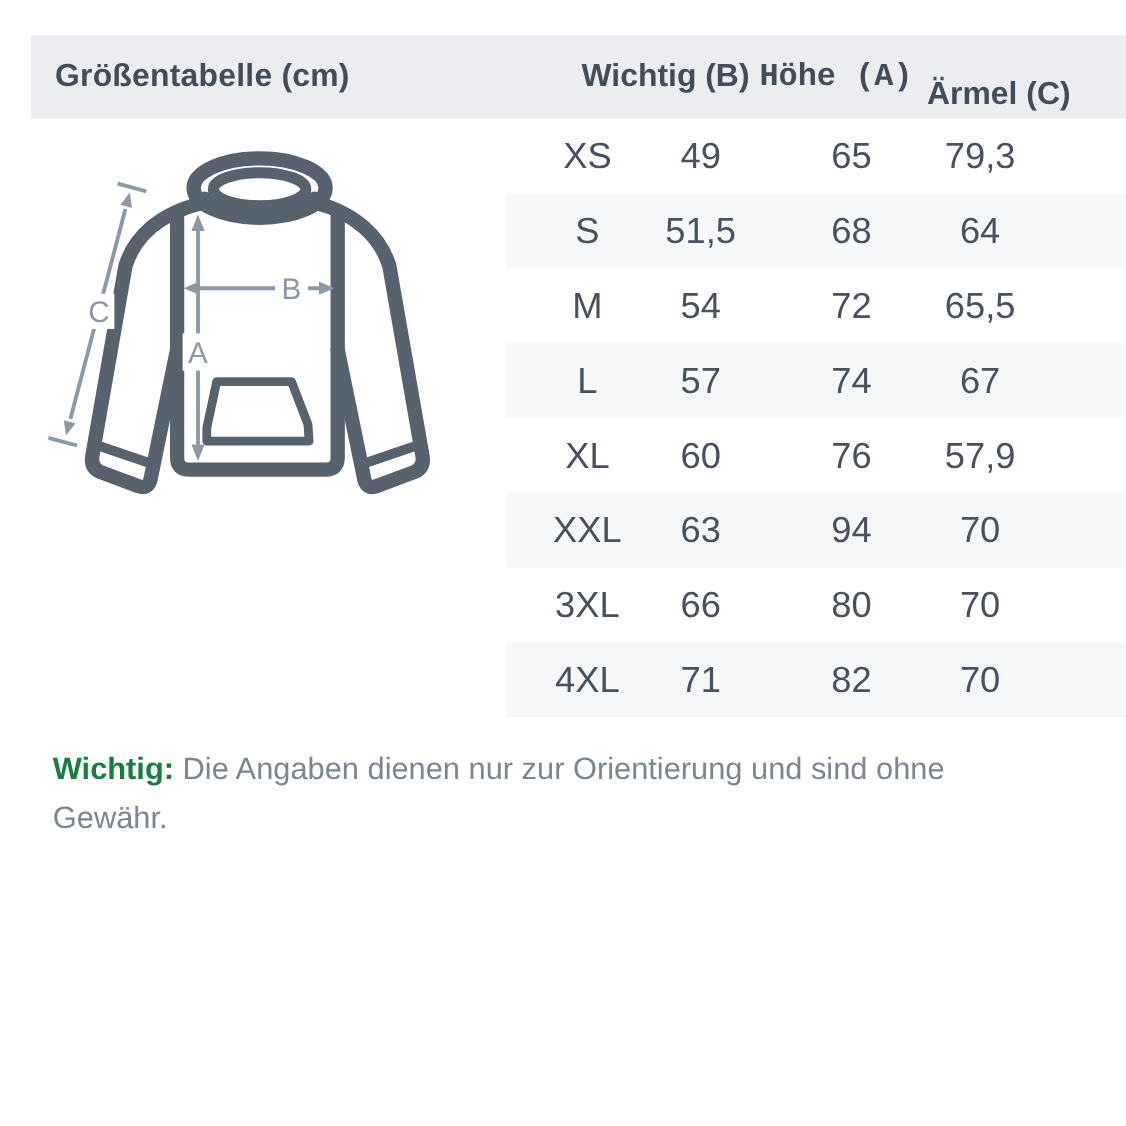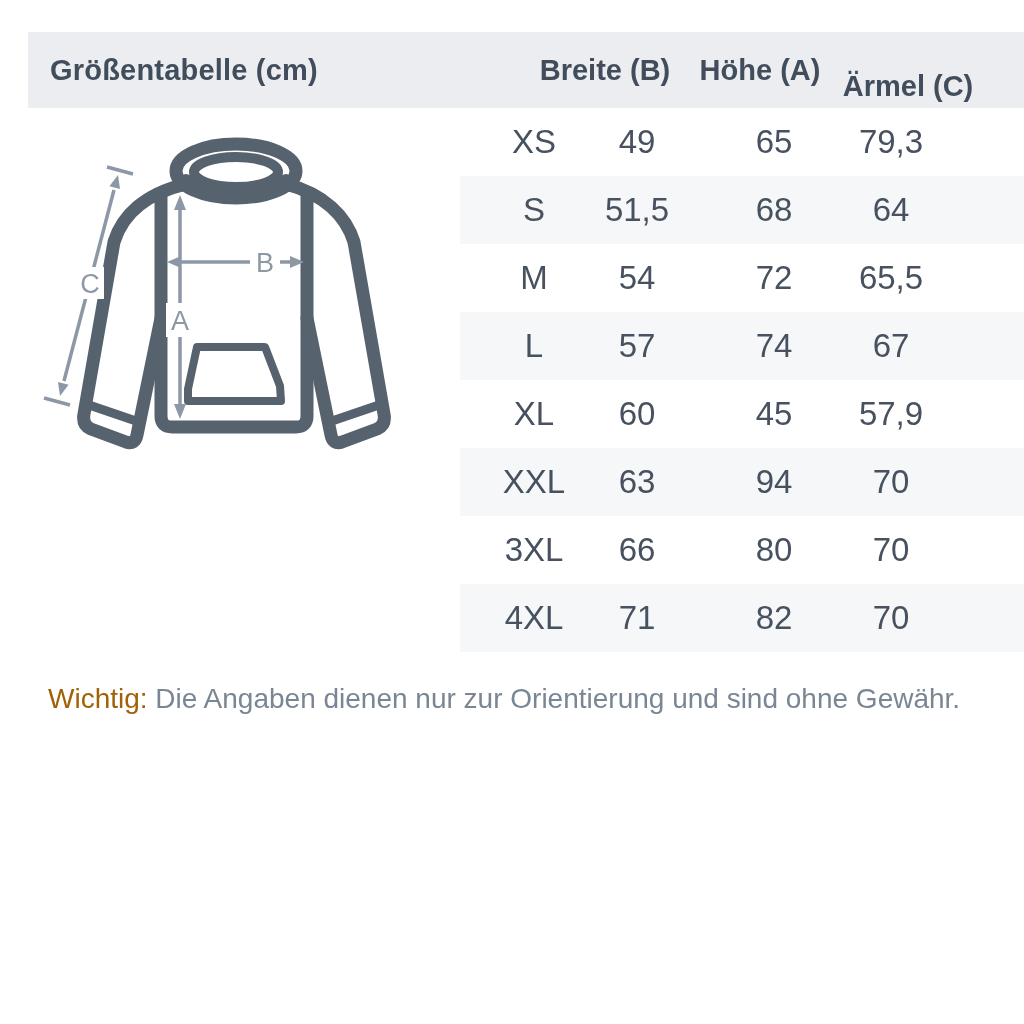--- a/index.html
+++ b/index.html
@@ -15,21 +15,21 @@
   }
   .header .title{
     position:absolute;left:22px;top:50%;transform:translateY(-50%);
     font-size:29px;font-weight:bold;color:#424D5C;letter-spacing:.2px;
   }
   .header .col{
     position:absolute;top:50%;transform:translate(-50%,-50%);
     font-size:29px;font-weight:bold;color:#424D5C;white-space:nowrap;
   }
   .col-b{left:577px;}
-  .col-a{left:732px;}
+  .col-a{left:732px;font-family:Liberation Mono, monospace;}
   .col-c{left:880px;margin-top:16px;}
 
   
   .rows{position:absolute;left:0;top:108px;width:1024px;padding-left:45px;}
   .row{position:relative;width:1024px;height:68px;}
   .row.alt::before{
     content:"";position:absolute;left:415px;top:0;width:587px;height:68px;
     background:#F6F7F9;
   }
   .cell{
@@ -42,30 +42,30 @@
   .cell.v3{left:846px;}
 
   
   .hoodie{position:absolute;left:40px;top:118px;width:380px;height:345px;}
 
   
   .footer{
     position:absolute;left:48px;top:676px;width:920px;
     font-size:28px;color:#7A8694;line-height:45px;
   }
-  .footer b{font-weight:normal;color:#a16207;}
+  .footer b{font-weight:bold;color:#15803d;}
 </style>
 </head>
 <body>
 
 <div class="page">
 
   <div class="header">
     <div class="title">Größentabelle (cm)</div>
-    <div class="col col-b">Breite (B)</div>
+    <div class="col col-b">Wichtig (B)</div>
     <div class="col col-a">Höhe (A)</div>
     <div class="col col-c">Ärmel (C)</div>
   </div>
 
   <svg class="hoodie" viewBox="0 0 380 345">
 
     <g stroke="#57626F" fill="none" stroke-width="13" stroke-linecap="round" stroke-linejoin="round">
 
       <path d="M121 78 L121 298 Q121 309 132 309 L256 309 Q267 309 267 298 L267 78"></path>
 
@@ -138,21 +138,21 @@
     </div>
     <div class="row alt">
       <span class="cell size">L</span>
       <span class="cell v1">57</span>
       <span class="cell v2">74</span>
       <span class="cell v3">67</span>
     </div>
     <div class="row">
       <span class="cell size">XL</span>
       <span class="cell v1">60</span>
-      <span class="cell v2">45</span>
+      <span class="cell v2">76</span>
       <span class="cell v3">57,9</span>
     </div>
     <div class="row alt">
       <span class="cell size">XXL</span>
       <span class="cell v1">63</span>
       <span class="cell v2">94</span>
       <span class="cell v3">70</span>
     </div>
     <div class="row">
       <span class="cell size">3XL</span>

